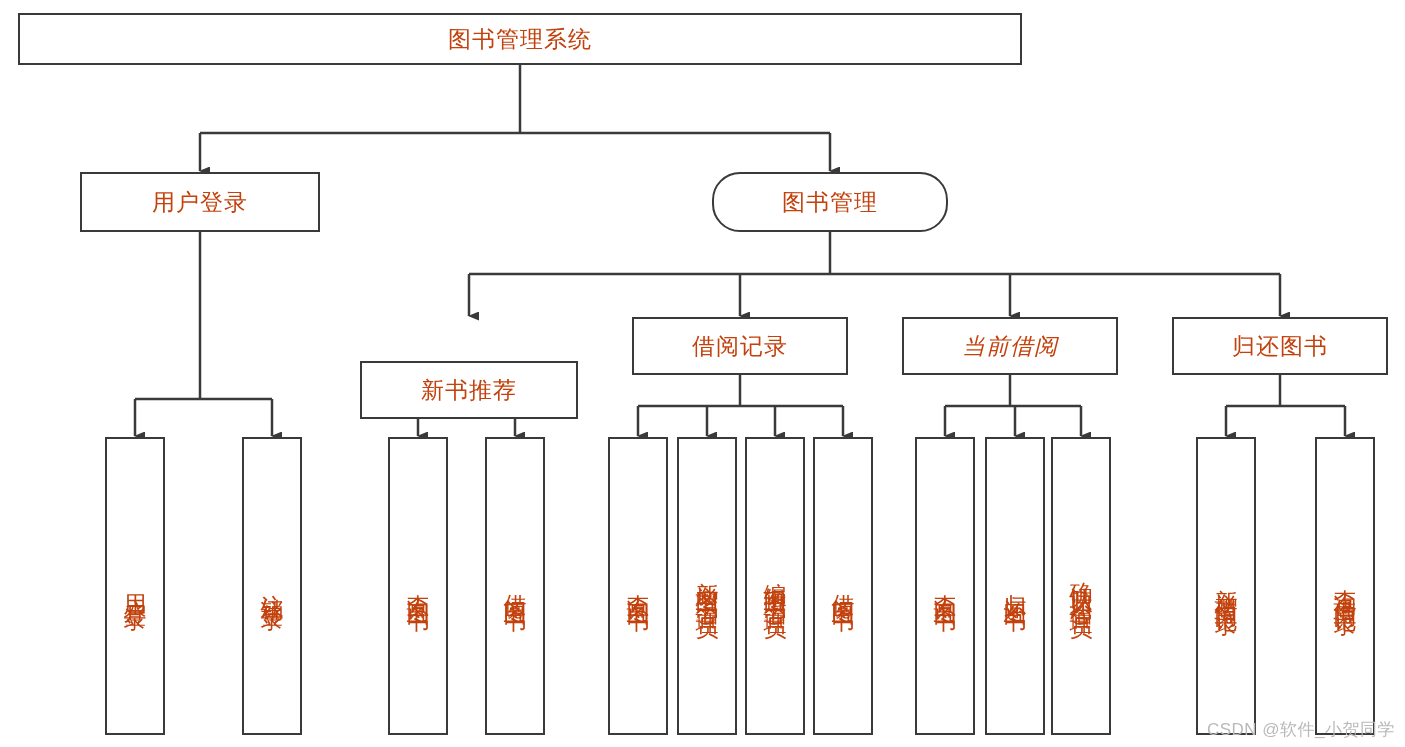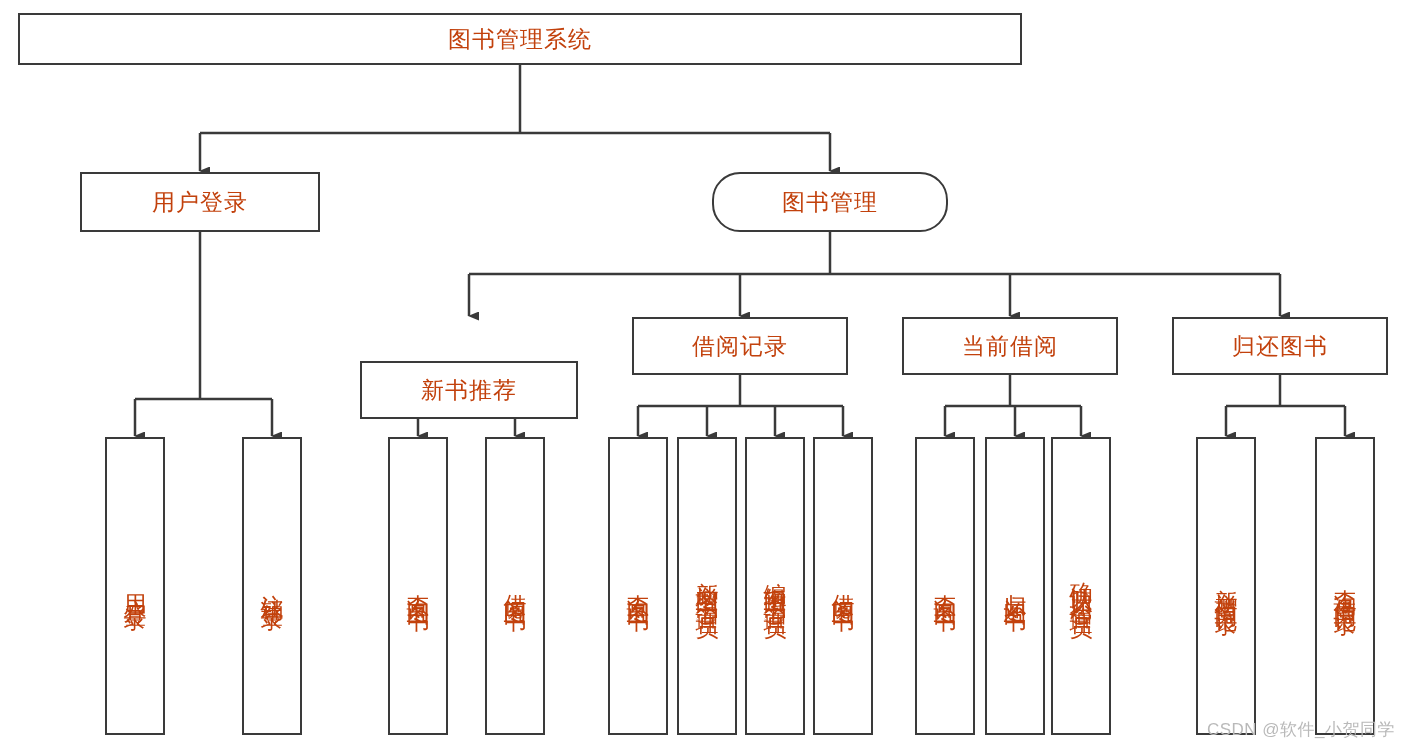--- a/index.html
+++ b/index.html
@@ -111,21 +111,21 @@
   <div class="node-box" style="left: 712px; top: 172px; width: 236px; height: 60px; border-radius: 28px;">
     <span class="node-label">图书管理</span>
   </div>
 
   <div class="node-box" style="left: 360px; top: 317px; width: 218px; height: 58px; margin-top: 44px;">
     <span class="node-label">新书推荐</span>
   </div>
   <div class="node-box" style="left: 632px; top: 317px; width: 216px; height: 58px;">
     <span class="node-label">借阅记录</span>
   </div>
-  <div class="node-box" style="left: 902px; top: 317px; width: 216px; height: 58px;">
+  <div class="node-box" style="left: 902px; top: 317px; width: 216px; height: 58px; font-style: italic;">
     <span class="node-label">当前借阅</span>
   </div>
   <div class="node-box" style="left: 1172px; top: 317px; width: 216px; height: 58px;">
     <span class="node-label">归还图书</span>
   </div>
 
   <div class="node-box vertical" style="left: 105px; top: 437px; width: 60px; height: 298px;">
     <span class="node-label">用户登录</span>
   </div>
   <div class="node-box vertical" style="left: 242px; top: 437px; width: 60px; height: 298px;">

